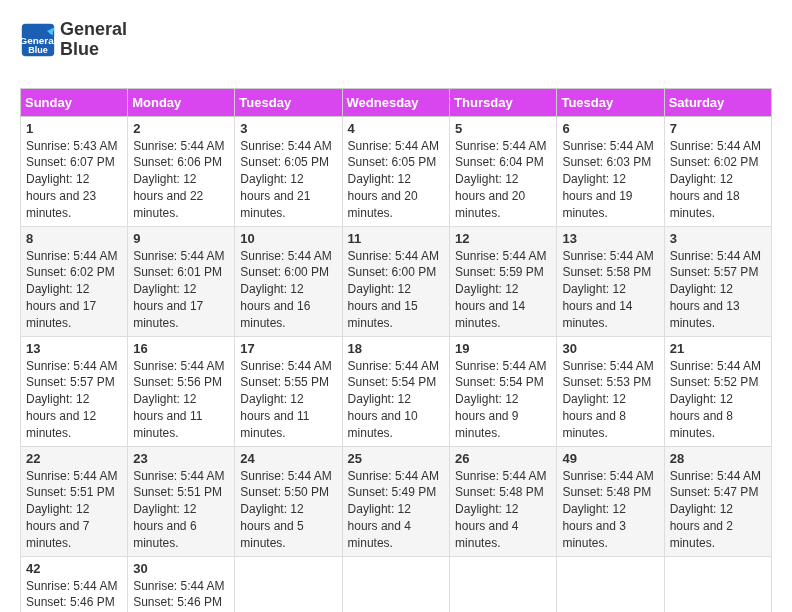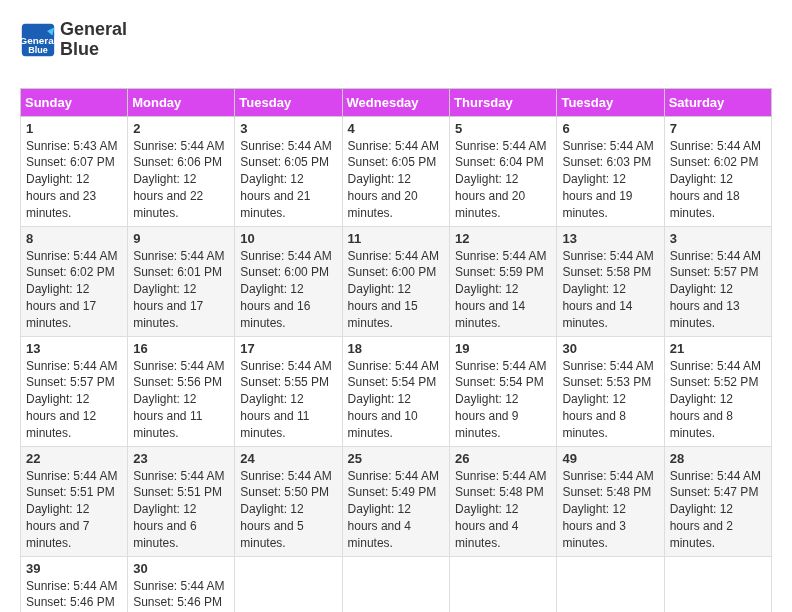--- a/index.html
+++ b/index.html
@@ -285,21 +285,21 @@
         </td>
         <td>
           <span class="day-num">28</span>
           <div class="day-info" style="white-space: pre-line;">Sunrise: 5:44 AM
 Sunset: 5:47 PM
 Daylight: 12 hours and 2 minutes.</div>
         </td>
       </tr>
       <tr>
         <td>
-          <span class="day-num">39</span>
+          <span class="day-num">42</span>
           <div class="day-info" style="white-space: pre-line;">Sunrise: 5:44 AM
 Sunset: 5:46 PM
 Daylight: 12 hours and 1 minute.</div>
         </td>
         <td>
           <span class="day-num">30</span>
           <div class="day-info" style="white-space: pre-line;">Sunrise: 5:44 AM
 Sunset: 5:46 PM
 Daylight: 12 hours and 1 minute.</div>
         </td>

